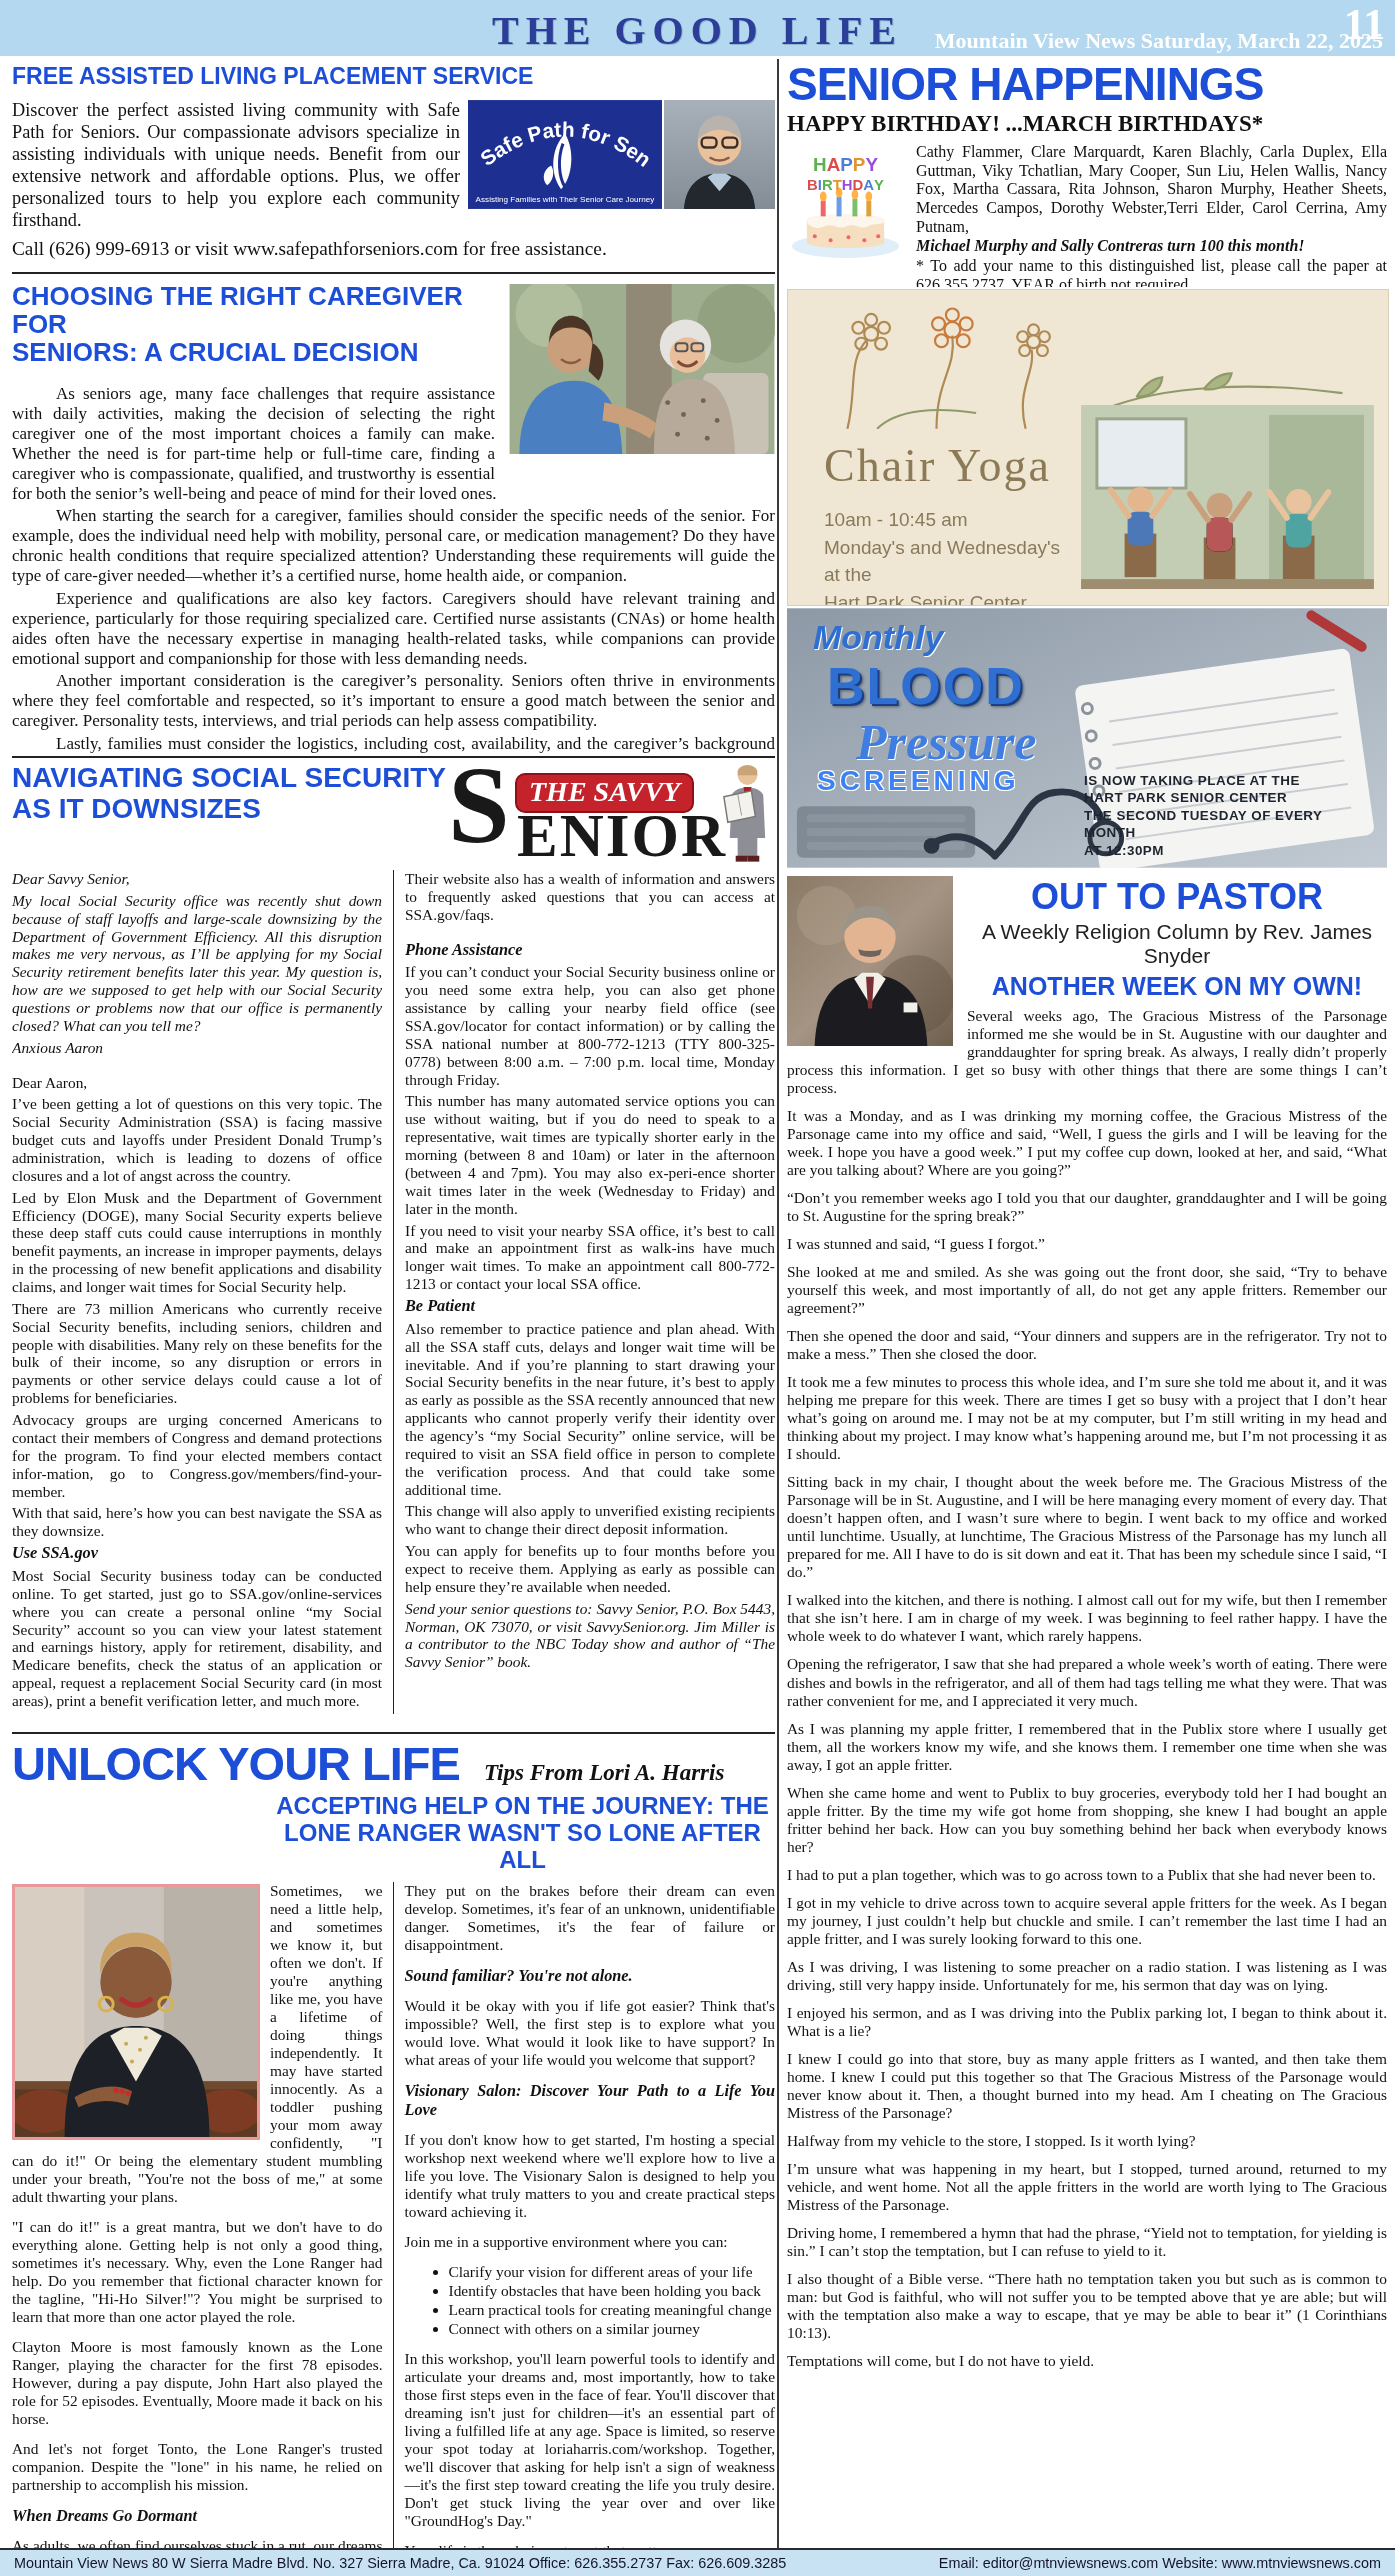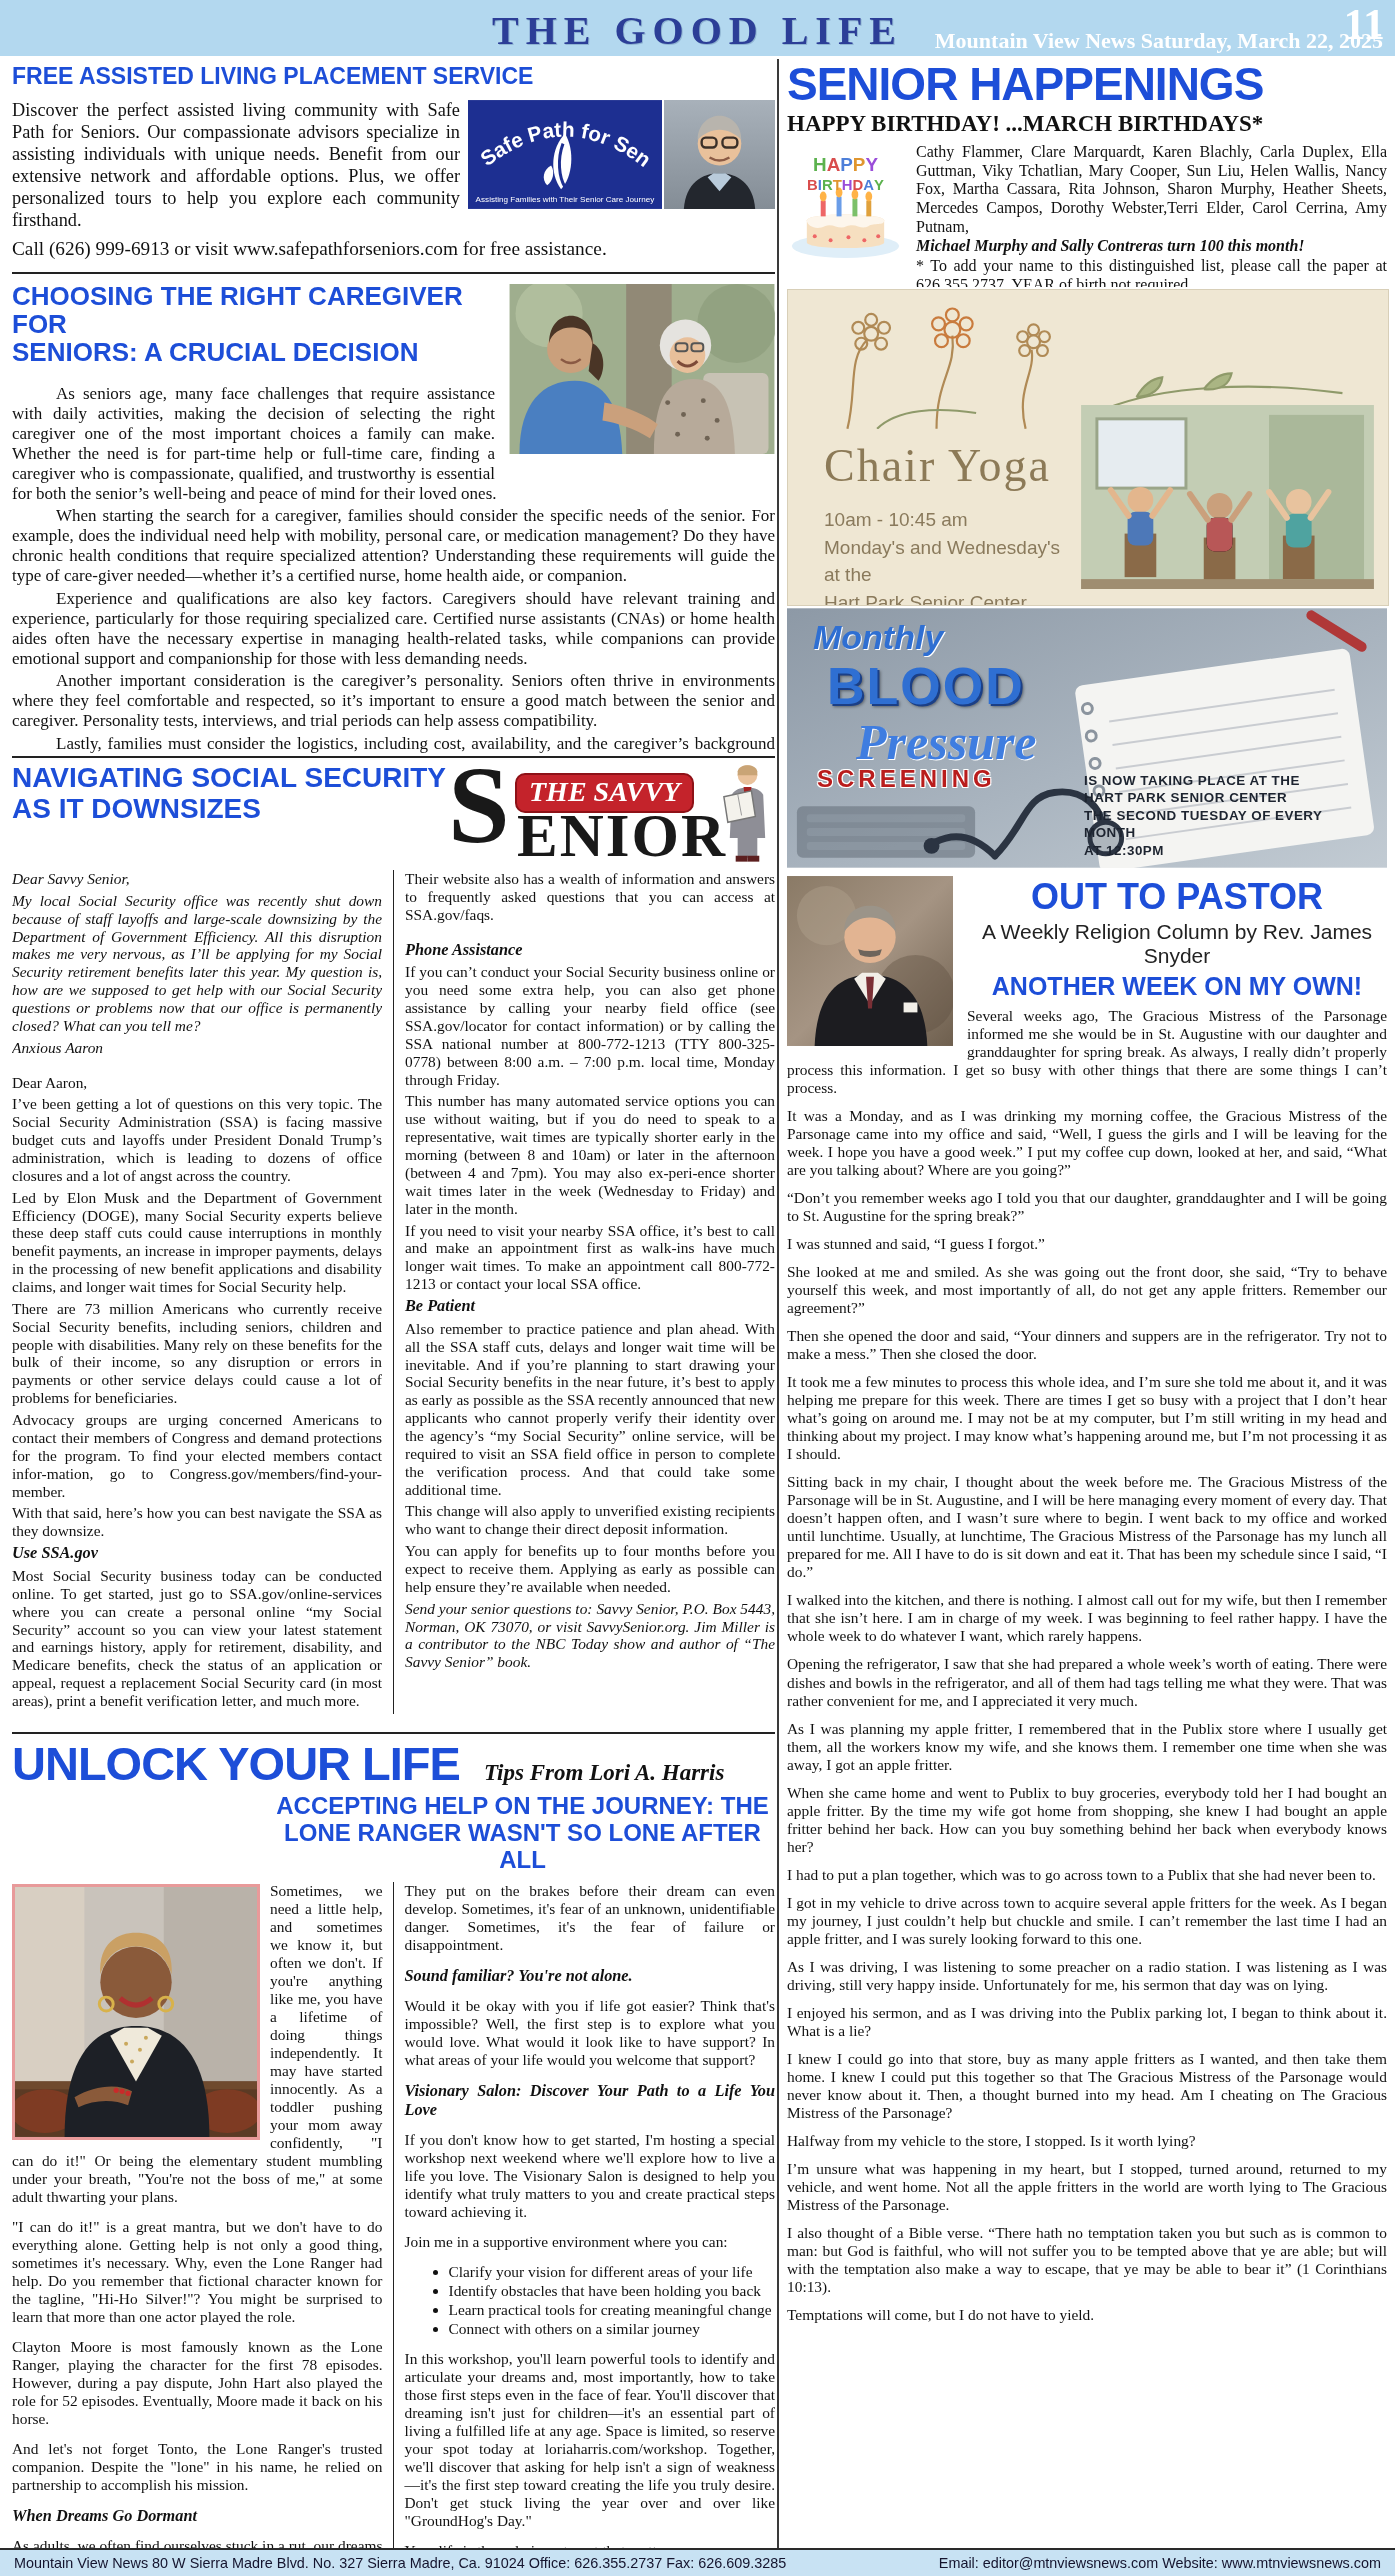--- a/index.html
+++ b/index.html
@@ -95,21 +95,21 @@
   .bp{top:608px;height:260px;}
   .bp-bg{position:absolute;left:0;top:0;}
   .bp-monthly{position:absolute;left:26px;top:10px;font-family:"Liberation Sans",sans-serif;
       font-weight:bold;font-style:italic;font-size:34px;color:#2f6fd2;text-shadow:1px 1px 0 #fff;}
   .bp-blood{position:absolute;left:40px;top:48px;font-family:"Liberation Sans",sans-serif;
       font-weight:bold;font-size:52px;letter-spacing:2px;color:#2f6fd2;
       text-shadow:2px 2px 0 #1b3f86,3px 3px 3px rgba(0,0,0,.4);}
   .bp-pressure{position:absolute;left:69px;top:105px;font-family:"Liberation Serif",serif;
       font-style:italic;font-weight:bold;font-size:50px;color:#3f7de0;text-shadow:1px 1px 0 #fff;}
   .bp-screening{position:absolute;left:30px;top:157px;font-family:"Liberation Sans",sans-serif;
-      font-weight:bold;font-size:24px;letter-spacing:4px;color:#b91c1c;
+      font-weight:bold;font-size:28px;letter-spacing:4px;color:#3b82f6;
       text-shadow:-1px -1px 0 #fff,1px -1px 0 #fff,-1px 1px 0 #fff,1px 1px 0 #fff;}
   .bp-details{position:absolute;left:297px;top:164px;font-family:"Liberation Sans",sans-serif;
       font-weight:bold;font-size:13.4px;line-height:1.3;color:#1d2430;letter-spacing:0.5px;}
   
   .pastor{top:872px;height:1672px;padding-top:4px;}
   .pastor-photo{float:left;width:166px;height:170px;margin:0 14px 6px 0;}
   .pt-title{text-align:center;font-size:36px;letter-spacing:0;}
   .pt-sub{text-align:center;font-family:"Liberation Sans",sans-serif;
       font-size:21px;color:#222;margin:2px 0 4px 0;}
   .pt-head{text-align:center;font-size:25px;margin-bottom:6px;}
@@ -552,20 +552,21 @@
         <p>Opening the refrigerator, I saw that she had prepared a whole week’s worth of eating. There were dishes and bowls in the refrigerator, and all of them had tags telling me what they were. That was rather convenient for me, and I appreciated it very much.</p>
         <p>As I was planning my apple fritter, I remembered that in the Publix store where I usually get them, all the workers know my wife, and she knows them. I remember one time when she was away, I got an apple fritter.</p>
         <p>When she came home and went to Publix to buy groceries, everybody told her I had bought an apple fritter. By the time my wife got home from shopping, she knew I had bought an apple fritter behind her back. How can you buy something behind her back when everybody knows her?</p>
         <p>I had to put a plan together, which was to go across town to a Publix that she had never been to.</p>
         <p>I got in my vehicle to drive across town to acquire several apple fritters for the week. As I began my journey, I just couldn’t help but chuckle and smile. I can’t remember the last time I had an apple fritter, and I was surely looking forward to this one.</p>
         <p>As I was driving, I was listening to some preacher on a radio station. I was listening as I was driving, still very happy inside. Unfortunately for me, his sermon that day was on lying.</p>
         <p>I enjoyed his sermon, and as I was driving into the Publix parking lot, I began to think about it. What is a lie?</p>
         <p>I knew I could go into that store, buy as many apple fritters as I wanted, and then take them home. I knew I could put this together so that The Gracious Mistress of the Parsonage would never know about it.  Then, a thought burned into my head. Am I cheating on The Gracious Mistress of the Parsonage?</p>
         <p>Halfway from my vehicle to the store, I stopped. Is it worth lying?</p>
         <p>I’m unsure what was happening in my heart, but I stopped, turned around, returned to my vehicle, and went home. Not all the apple fritters in the world are worth lying to The Gracious Mistress of the Parsonage.</p>
+        <p>Driving home, I remembered a hymn that had the phrase, “Yield not to temptation, for yielding is sin.” I can’t stop the temptation, but I can refuse to yield to it.</p>
         <p>I also thought of a Bible verse. “There hath no temptation taken you but such as is common to man: but God is faithful, who will not suffer you to be tempted above that ye are able; but will with the temptation also make a way to escape, that ye may be able to bear it” (1 Corinthians 10:13).</p>
         <p>Temptations will come, but I do not have to yield.</p>
       </div>
   </section>
 
   <footer class="footer">
     <span>Mountain View News 80 W Sierra Madre Blvd.  No. 327   Sierra Madre, Ca.  91024   Office: 626.355.2737 Fax: 626.609.3285</span>
     <span>Email:  editor@mtnviewsnews.com   Website:  www.mtnviewsnews.com</span>
   </footer>
 

